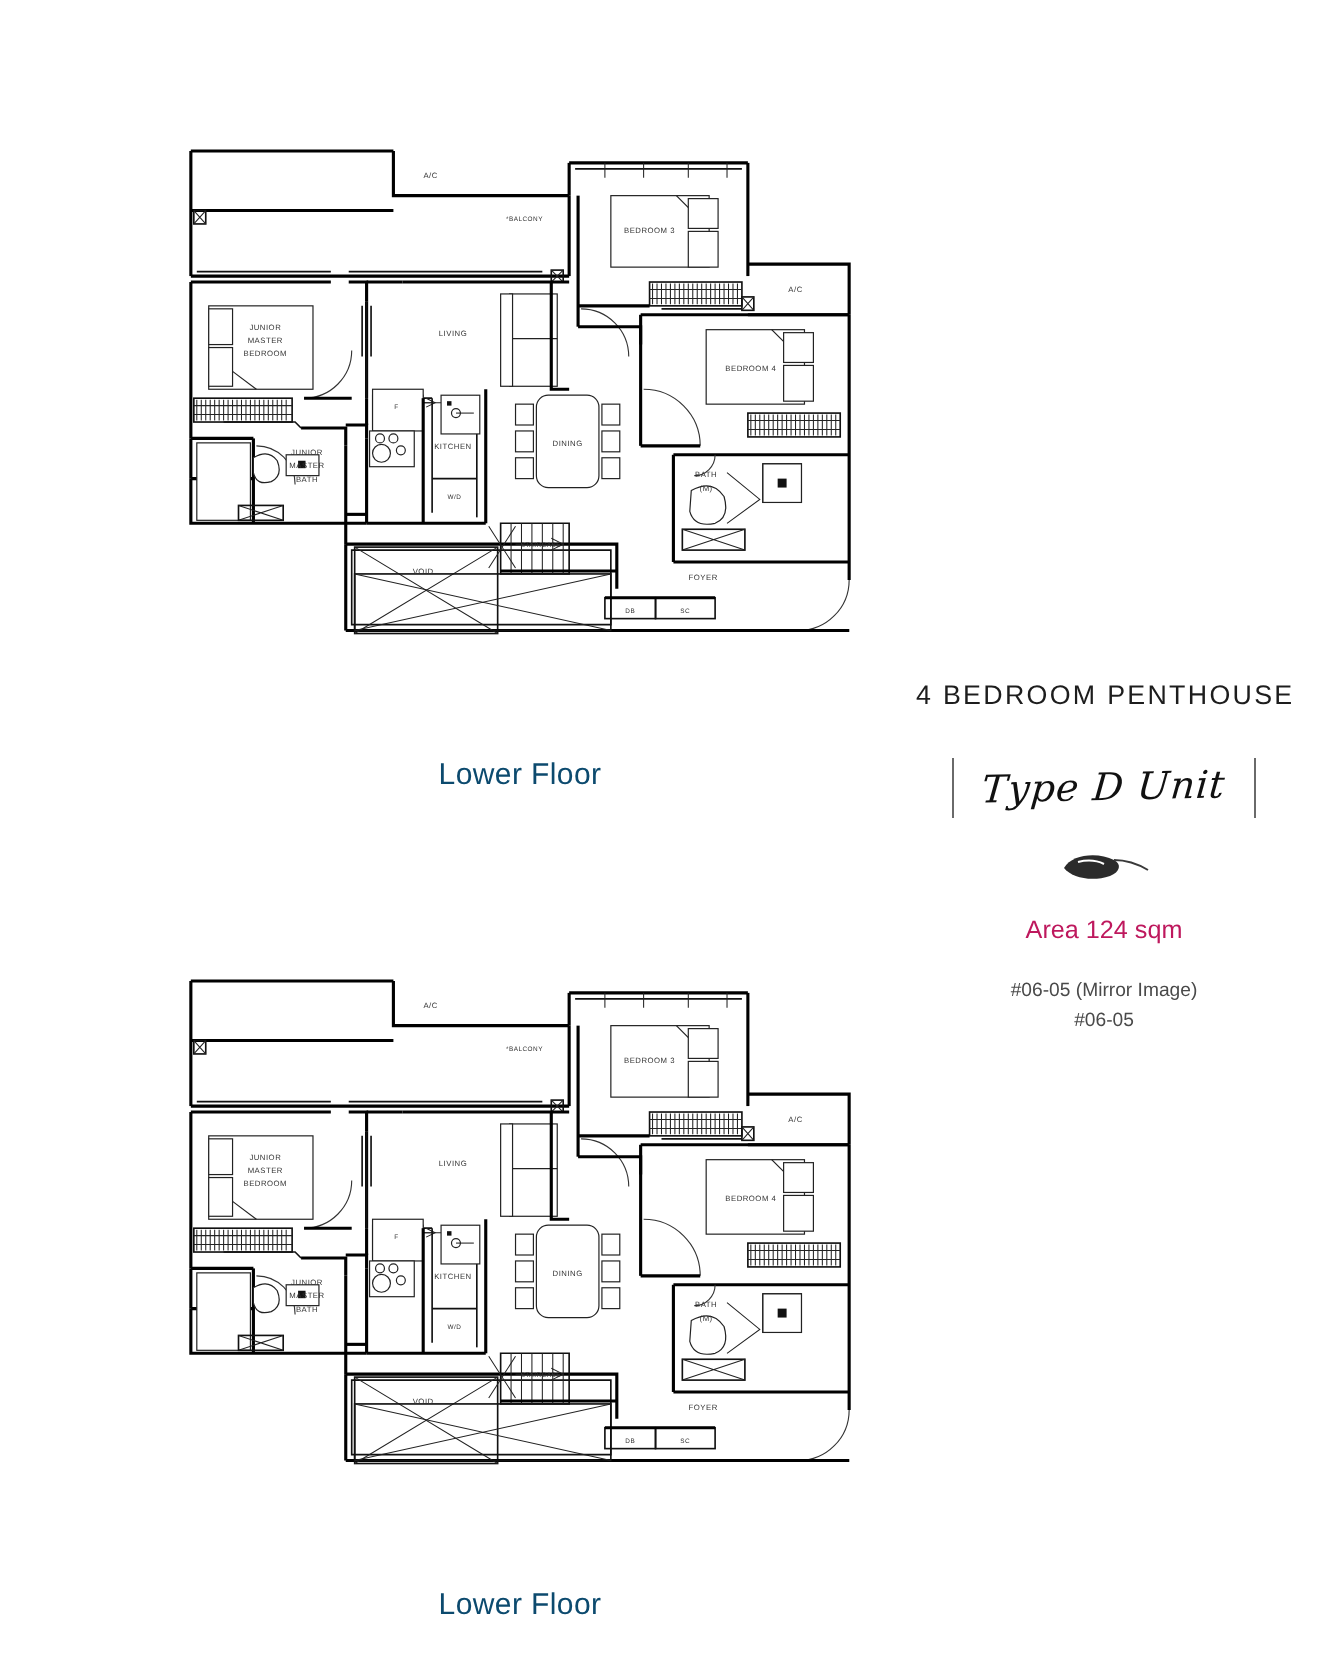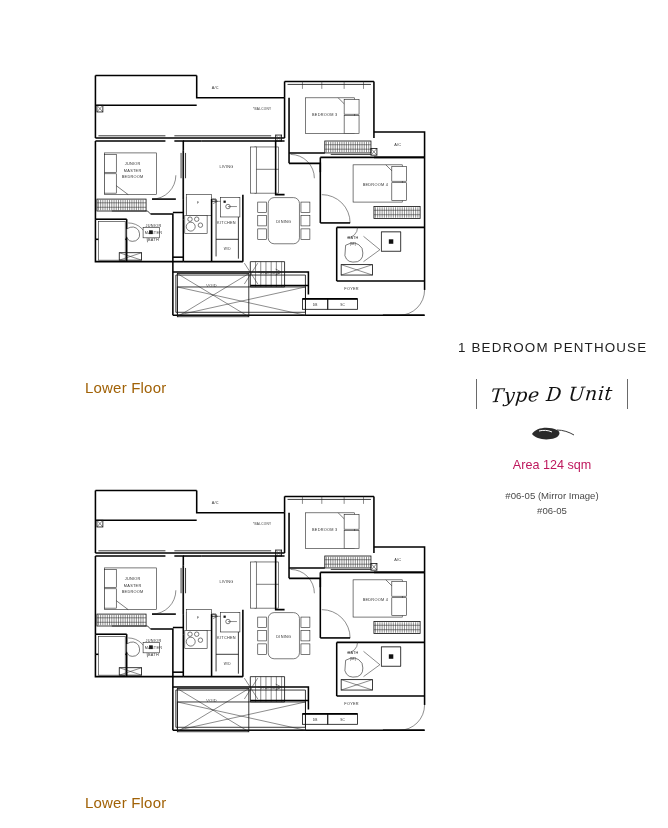--- a/index.html
+++ b/index.html
@@ -24,23 +24,23 @@
   }
   #plan-upper { top: 25px; }
   #plan-lower { top: 440px; }
 
   .plan-svg {
     display: block;
     width: 350px;
     height: 340px;
   }
   .plan-caption {
-    text-align: left;
+    text-align: center;
     font-size: 15px;
-    color: #a16207;
+    color: #0c4a6e;
     letter-spacing: .2px;
     margin-top: 14px;
   }
 
   
   #info-panel {
     position: absolute;
     left: 452px;
     top: 340px;
     width: 200px;
@@ -528,21 +528,21 @@
       <text class="rm-label sm" x="249" y="278">STAIRCASE</text>
       <text class="rm-label" x="358" y="300">FOYER</text>
       <text class="rm-label sm" x="309" y="322">DB</text>
       <text class="rm-label sm" x="346" y="322">SC</text>
     </g>
   </svg>
   <div class="plan-caption">Lower Floor</div>
 </div>
 
 <div id="info-panel">
-  <div id="panel-title">1 BEDROOM PENTHOUSE</div>
+  <div id="panel-title">4 BEDROOM PENTHOUSE</div>
 
   <div id="type-row">
     <span class="type-rule"></span>
     <span id="type-script">Type D Unit</span>
     <span class="type-rule"></span>
   </div>
 
   <div id="leaf-wrap">
     <svg width="46" height="16" viewBox="0 0 46 16">
       <path d="M3 9 C7 2, 20 1, 28 5 C32 7, 31 11, 26 13 C17 16, 7 14, 3 9 Z" fill="#2b2b2b"></path>

